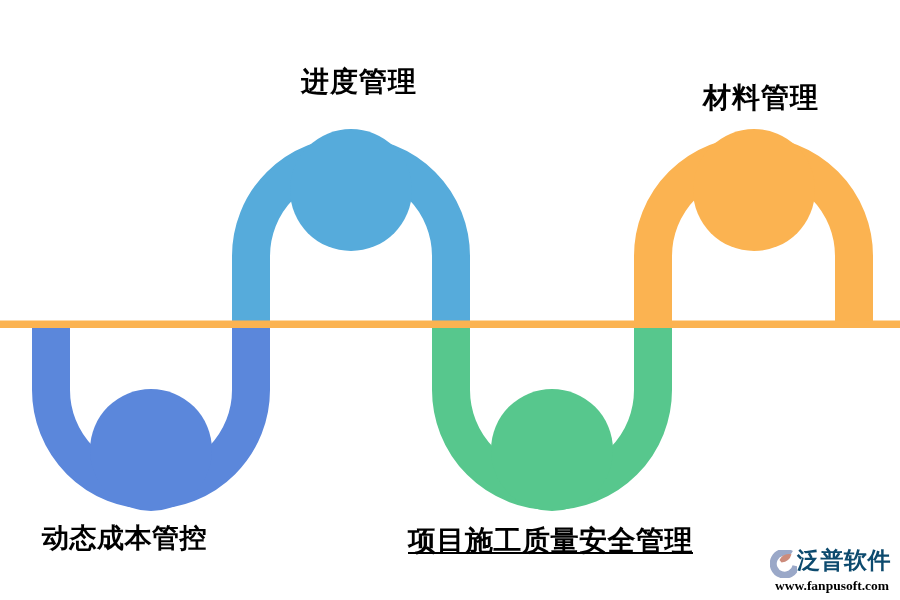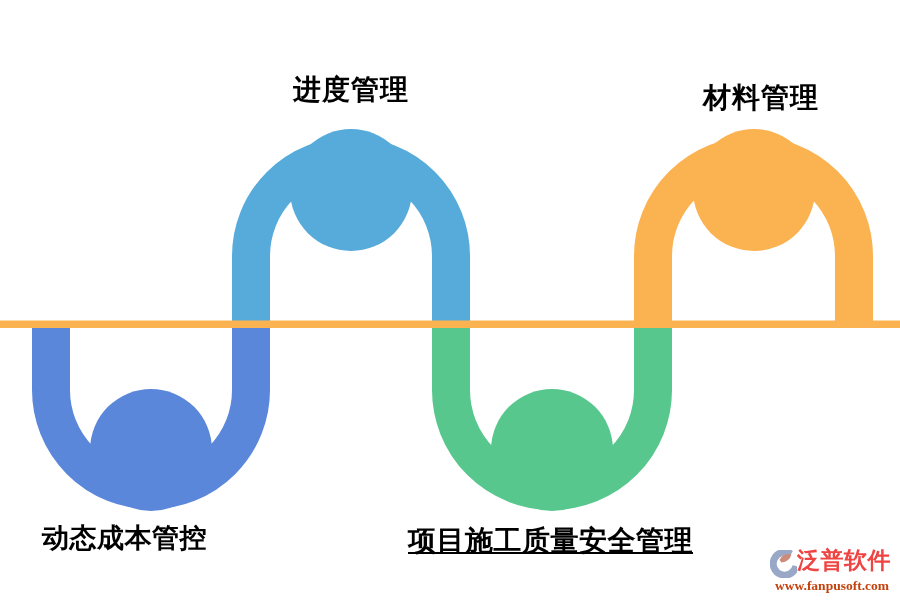--- a/index.html
+++ b/index.html
@@ -19,21 +19,21 @@
   }
   .node-label{
     position:absolute;
     font-weight:700;
     color:#000000;
     font-size:28px;
     letter-spacing:1px;
     white-space:nowrap;
     line-height:1.15;
   }
-  .label-progress{left:293px;top:66px;margin-top:8px;}
+  .label-progress{left:301px;top:66px;}
   .label-materials{left:703px;top:66px;margin-top:16px;}
   .label-cost{left:42px;top:522px;font-size:27px;letter-spacing:0.5px;}
   .label-quality{left:408px;top:525px;letter-spacing:0.5px;text-decoration:underline;}
   .watermark{
     position:absolute;
     left:770px;top:548px;
     width:128px;height:46px;
   }
   .wm-row{
     display:flex;align-items:flex-start;
@@ -84,18 +84,18 @@
   <div class="node-label label-cost">动态成本管控</div>
 
   <div class="node-label label-quality">项目施工质量安全管理</div>
 
   <div class="watermark">
     <div class="wm-row">
       <svg class="wm-icon" width="27" height="28" viewBox="0 0 27 28">
         <path d="M 21 4 A 11.5 11.5 0 1 0 26 16" fill="none" stroke-width="7" stroke="#9AA8C8"></path>
         <path d="M 9.5 10 Q 13 2.5 21.5 4.2 Q 19.5 11.5 11.5 12.6 Z" fill="#CC8B7B"></path>
       </svg>
-      <div class="wm-brand" style="color: #ef4444;">泛普软件</div>
+      <div class="wm-brand" style="color: #0c4a6e;">泛普软件</div>
     </div>
-    <div class="wm-site" style="color: #c2410c;">www.fanpusoft.com</div>
+    <div class="wm-site" style="color: #000000;">www.fanpusoft.com</div>
   </div>
 
 </div>
 
 </body></html>

